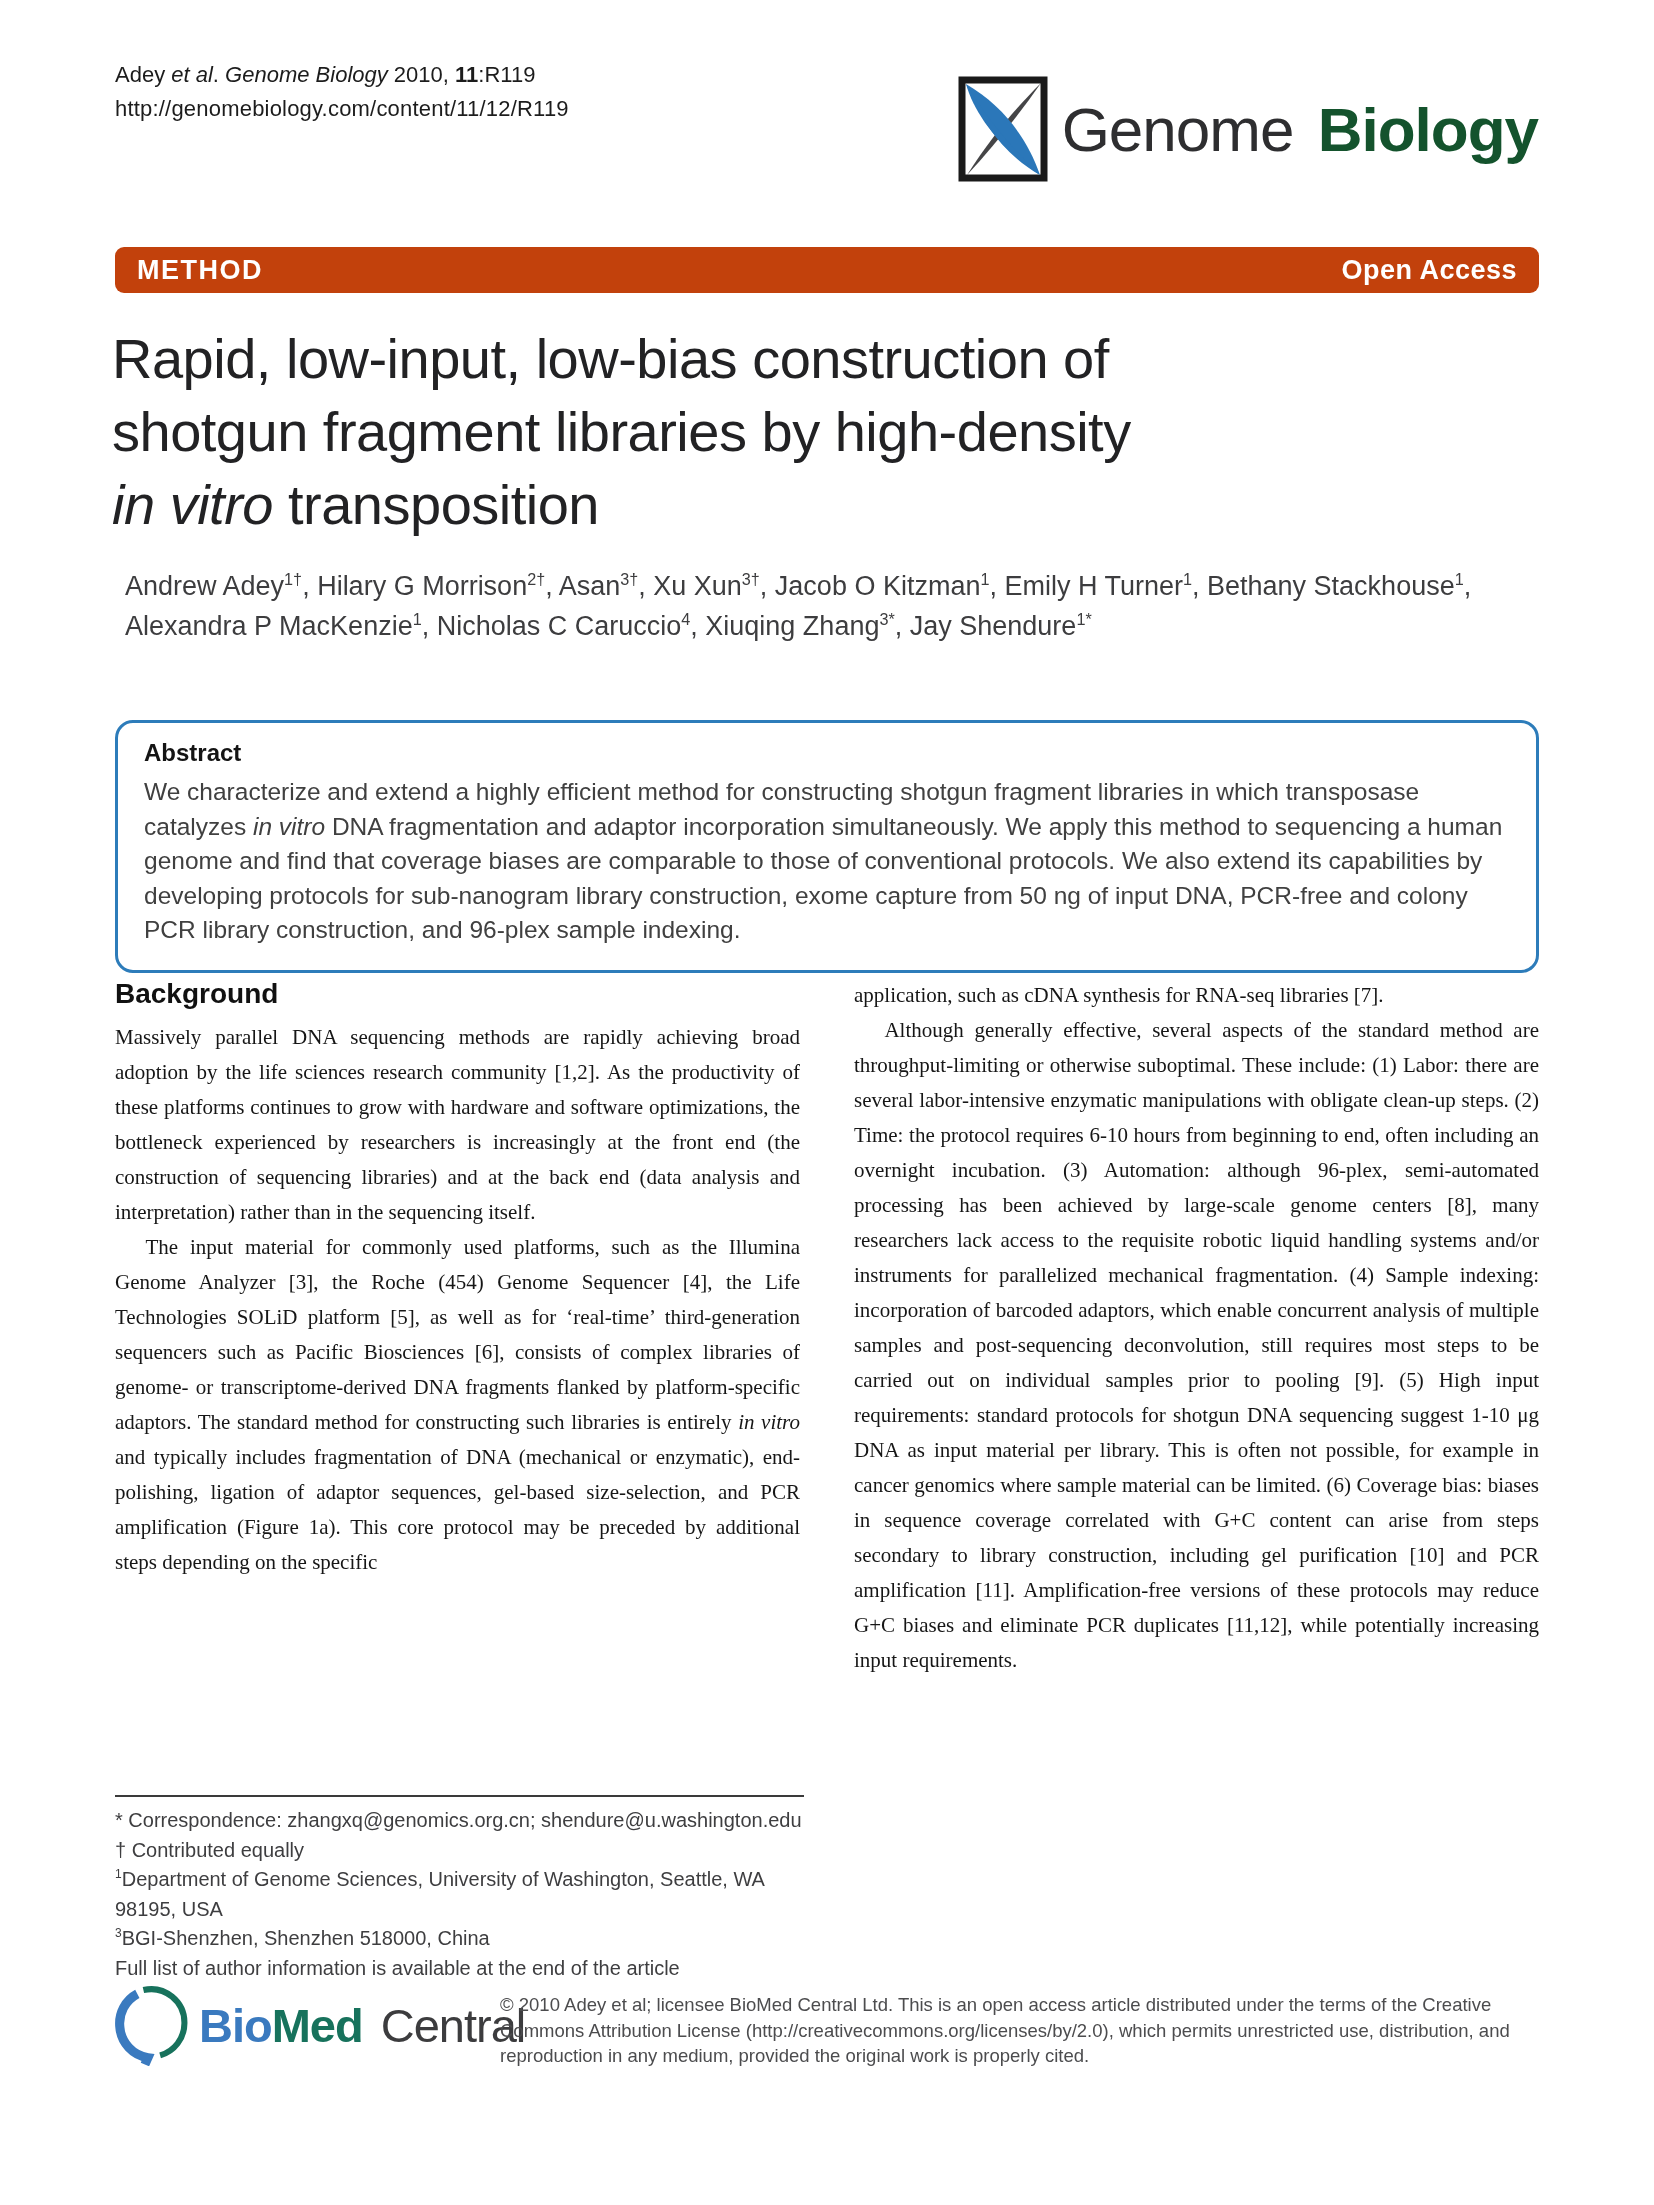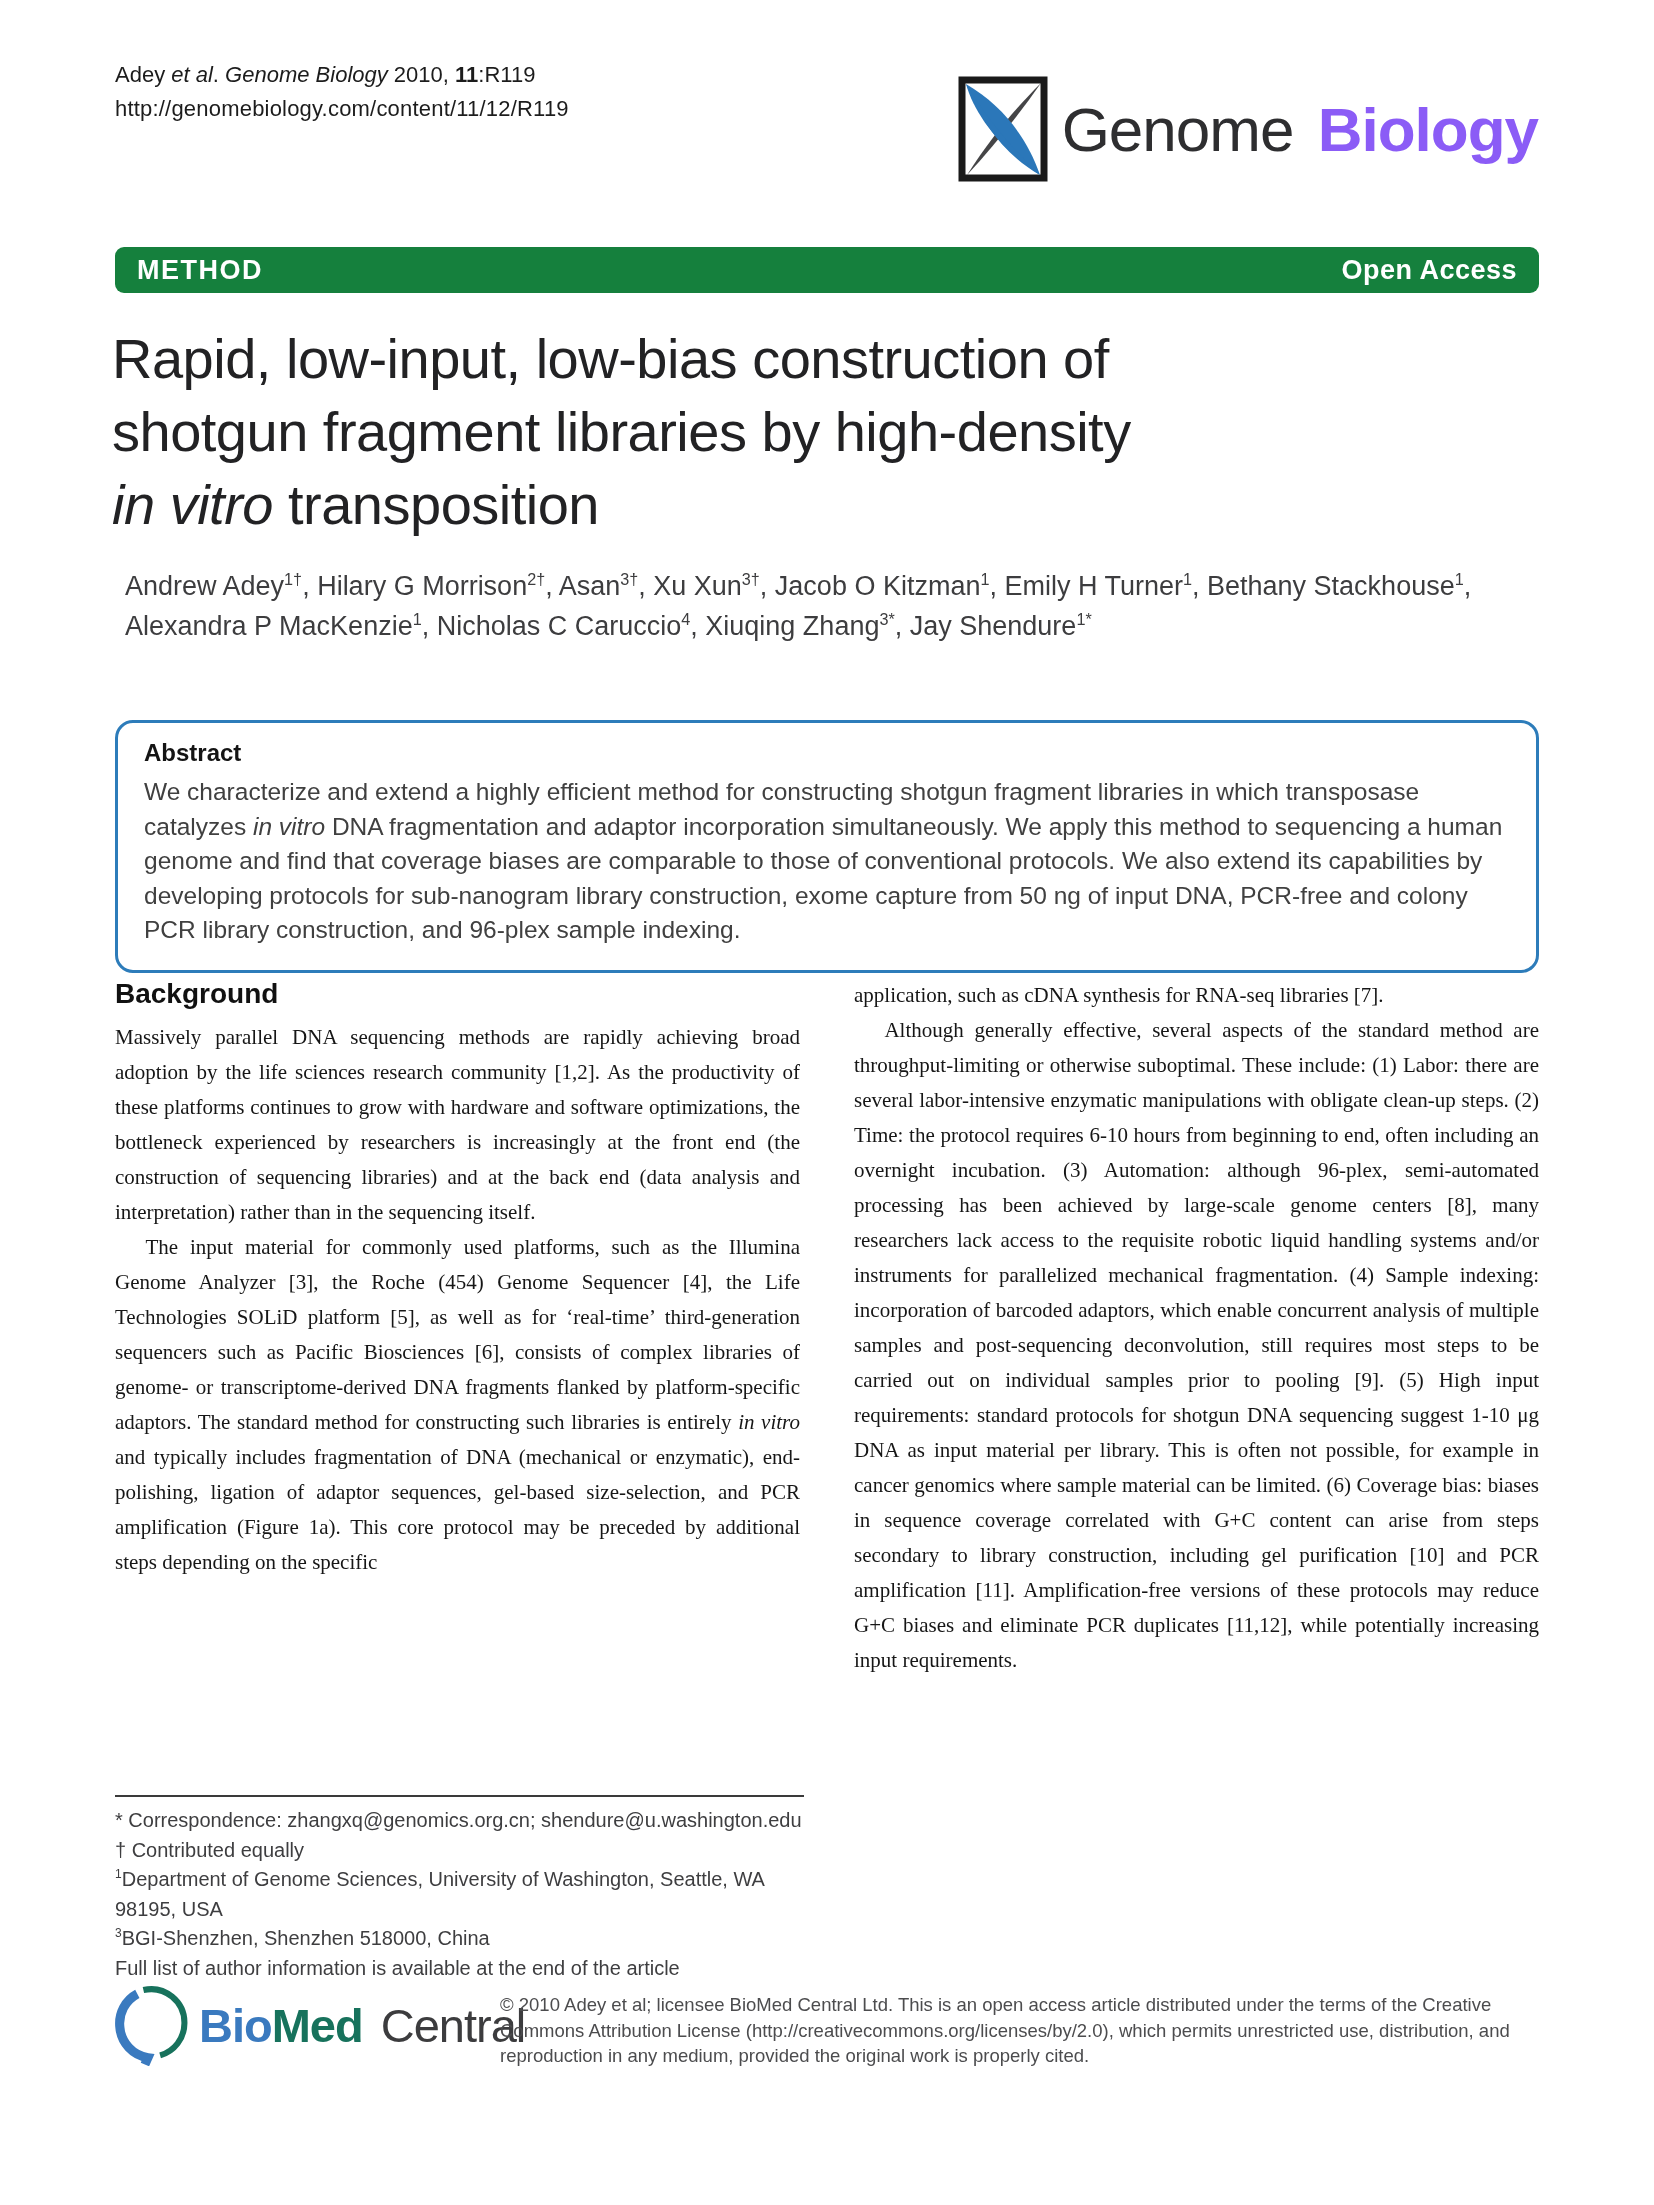--- a/index.html
+++ b/index.html
@@ -10,26 +10,26 @@
   }
   sup{font-size:60%;line-height:0;vertical-align:super;}
 
   
   .citation{position:absolute;left:115px;top:58px;font-size:22px;line-height:34px;color:#1c1c1c;}
   .citation .url{letter-spacing:0.2px;}
   .journal-logo{position:absolute;right:116px;top:76px;display:flex;align-items:center;}
   .journal-logo svg{display:block;}
   .logo-text{font-size:62px;letter-spacing:-1px;margin-left:14px;white-space:nowrap;}
   .logo-genome{color:#2e2e30;}
-  .logo-biology{color:#8b5cf6;font-weight:bold;margin-left:8px;}
+  .logo-biology{color:#14532d;font-weight:bold;margin-left:8px;}
 
   
   .type-bar{
     position:absolute;left:115px;top:247px;width:1424px;height:46px;
-    background:#15803d;border-radius:9px;color:#ffffff;
+    background:#c2410c;border-radius:9px;color:#ffffff;
     display:flex;align-items:center;justify-content:space-between;
     padding:16px 22px;box-sizing:border-box;
     font-size:27px;font-weight:bold;letter-spacing:1.5px;
   }
   .type-bar .access{letter-spacing:0.5px;}
 
   
   .title{position:absolute;left:112px;top:322px;font-size:56px;line-height:73px;
     font-weight:400;color:#222224;letter-spacing:-0.5px;}
   .authors{position:absolute;left:115px;top:566px;width:1350px;

